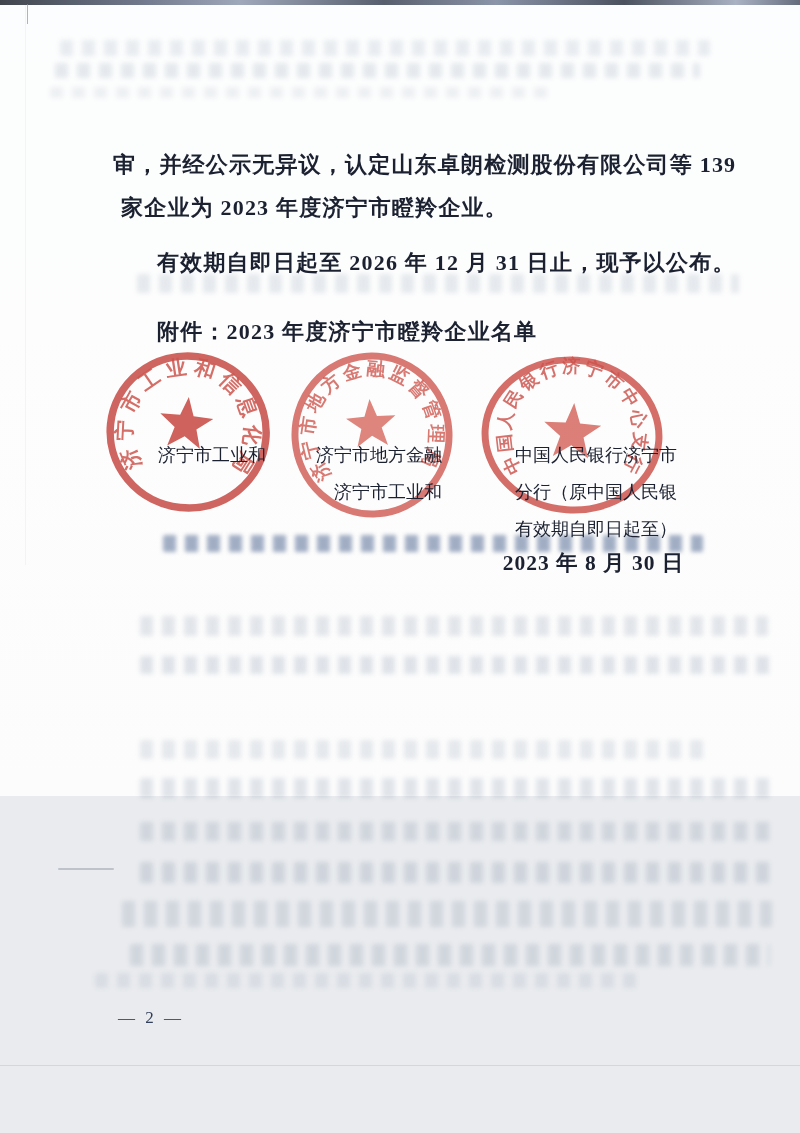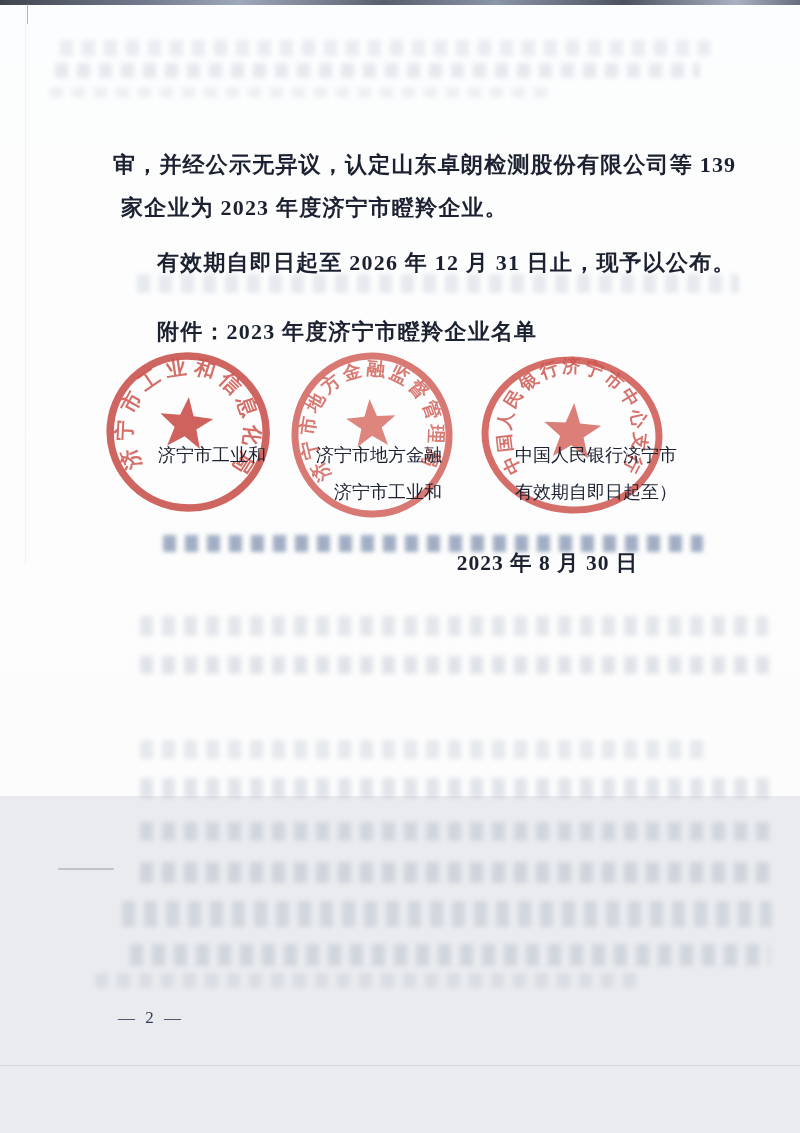--- a/index.html
+++ b/index.html
@@ -52,21 +52,21 @@
     letter-spacing:1.2px;white-space:nowrap;
     color:#1b2130;z-index:5;
   }
   
   .sig-col{
     position:absolute;top:437px;z-index:6;
     font-size:18px;font-weight:400;line-height:37px;
     text-align:right;color:#1b2130;white-space:nowrap;
   }
   .sig-date{
-    position:absolute;left:440px;top:548px;width:215px;z-index:6;
+    position:absolute;left:486px;top:548px;width:215px;z-index:6;
     font-size:21.5px;font-weight:700;text-align:center;
     letter-spacing:1px;color:#1b2130;white-space:nowrap;
   }
   .seal{position:absolute;z-index:3;opacity:.92;}
   .page-number{
     position:absolute;left:118px;top:1008px;z-index:5;
     font-size:17px;font-weight:400;letter-spacing:3px;
     color:#33405a;white-space:nowrap;
   }
 </style>
@@ -136,19 +136,20 @@
 
   <div class="sig-col" style="left:118px;width:148px;">
     <div>济宁市工业和</div>
   </div>
   <div class="sig-col" style="left:280px;width:162px;">
     <div>济宁市地方金融</div>
     <div>济宁市工业和</div>
   </div>
   <div class="sig-col" style="left:462px;width:215px;">
     <div>中国人民银行济宁市</div>
+    <div>分行（原中国人民银</div>
     <div>有效期自即日起至）</div>
   </div>
   <div class="sig-date">2023 年 8 月 30 日</div>
 
   <div class="page-number">— 2 —</div>
 
 </div>
 
 </body></html>

